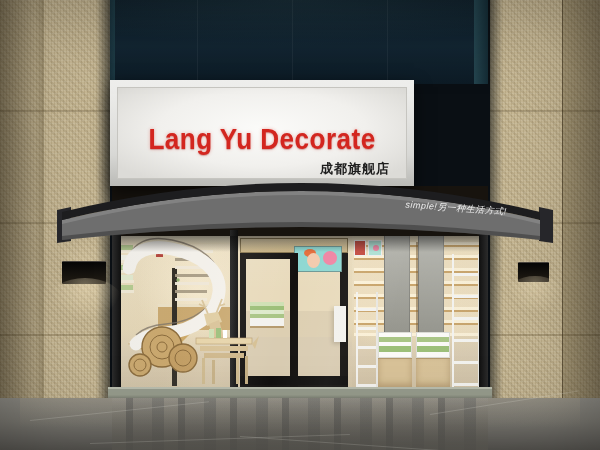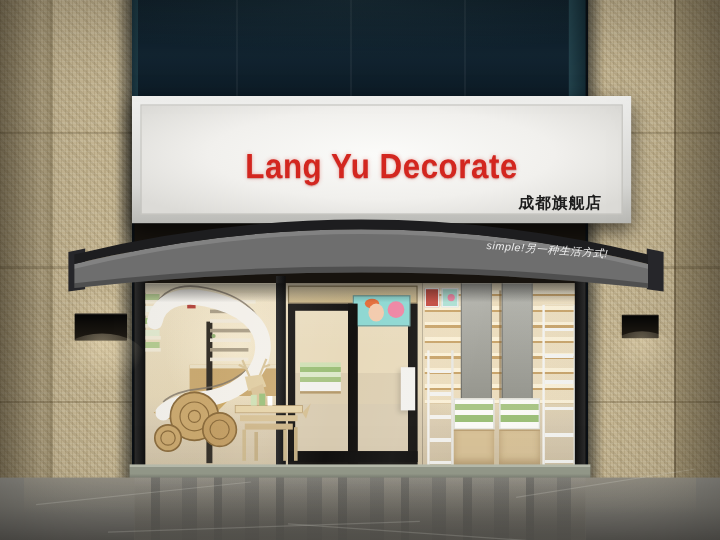--- a/index.html
+++ b/index.html
@@ -52,21 +52,21 @@
   .lamp-glow{border-radius:50%;pointer-events:none;}
   .glow-left{left:48px;top:278px;width:74px;height:44px;
     background:radial-gradient(ellipse at 50% 20%,rgba(255,238,200,.38),transparent 68%);}
   .glow-left-up{left:58px;top:240px;width:52px;height:26px;
     background:radial-gradient(ellipse at 50% 80%,rgba(255,238,200,.2),transparent 70%);}
   .glow-right{left:506px;top:276px;width:58px;height:38px;
     background:radial-gradient(ellipse at 50% 20%,rgba(255,238,200,.33),transparent 68%);}
 
   
   .sign{
-    left:110px;top:80px;width:416px;height:106px;
+    left:110px;top:80px;width:304px;height:106px;
     background:linear-gradient(180deg,#f0f0ee 0%,#d8d8d5 70%,#babab6 100%);
     box-shadow:0 7px 16px rgba(0,0,0,.6);
   }
   .sign-panel{
     left:7px;top:7px;right:7px;bottom:7px;
     background:radial-gradient(62% 72% at 50% 45%,#fbfbf9 0%,#f1f0ed 58%,#dcdbd7 100%);
     border:1px solid #c6c5c0;
   }
   .sign-title{
     left:0;right:0;top:35px;text-align:center;

